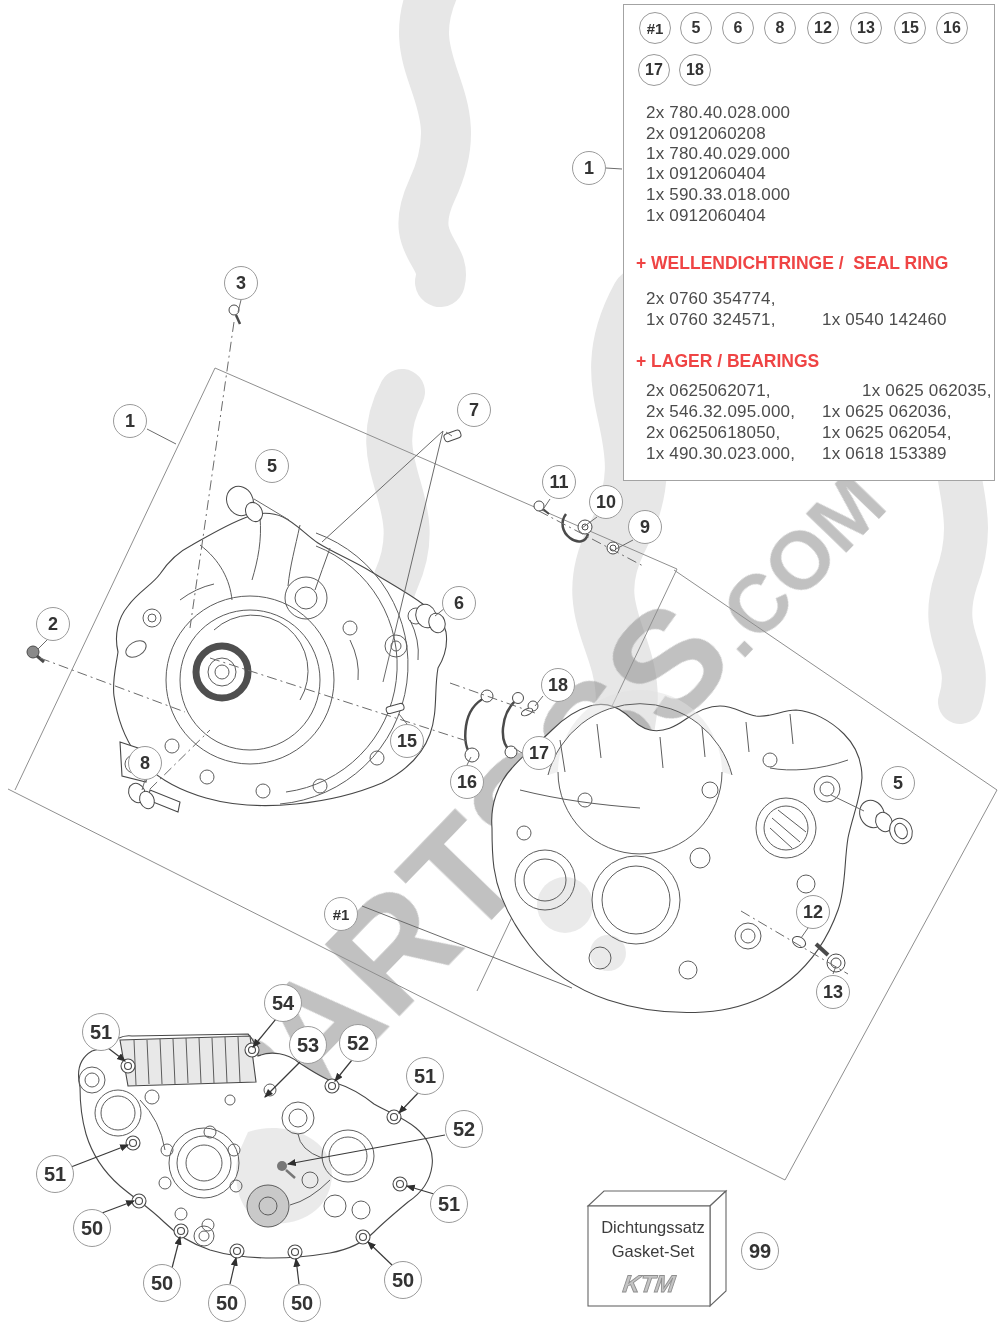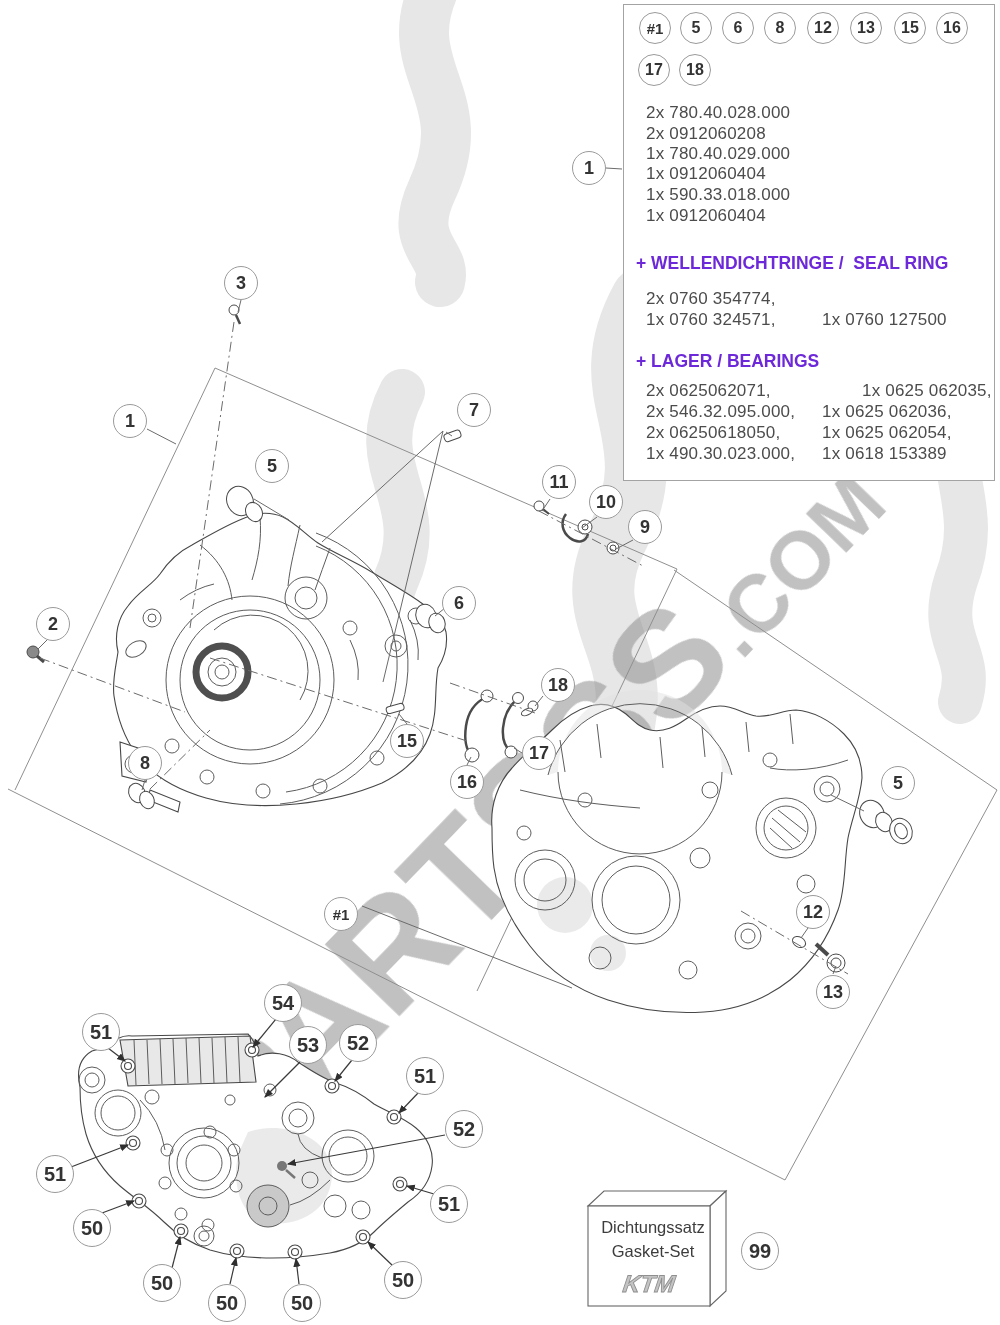--- a/index.html
+++ b/index.html
@@ -15,21 +15,21 @@
   .shade{fill:#d8d8d8;opacity:.55;stroke:none;}
   .balloon{position:absolute;width:34px;height:34px;box-sizing:border-box;border:1.5px solid #9a9a9a;
            border-radius:50%;background:#fff;display:flex;align-items:center;justify-content:center;
            font-size:18px;font-weight:bold;color:#333;transform:translate(-50%,-50%);z-index:5;}
   .balloon.sm{width:32px;height:32px;font-size:16px;}
   .balloon.lg{width:38px;height:38px;font-size:20px;}
   .balloon.wide{font-size:15px;}
   .infobox{position:absolute;left:623px;top:4px;width:370px;height:475px;background:#fff;
            border:1px solid #a3a3a3;z-index:2;}
   .pl{position:absolute;font-size:17px;color:#4c4c4c;white-space:pre;z-index:3;letter-spacing:.2px;}
-  .plh{position:absolute;font-size:17.5px;font-weight:bold;color:#6d28d9;white-space:pre;z-index:3;}
+  .plh{position:absolute;font-size:17.5px;font-weight:bold;color:#ef4444;white-space:pre;z-index:3;}
   .gbt{position:absolute;width:130px;left:588px;text-align:center;font-size:16.5px;color:#3d3d3d;z-index:3;}
   .ktm{position:absolute;width:122px;left:588px;text-align:center;font-style:italic;font-weight:900;
        font-size:24px;color:#c4c4c4;-webkit-text-stroke:0.9px #8f8f8f;transform:skewX(-8deg);z-index:3;}
 </style>
 </head>
 <body>
 
 <div class="stage">
 
 <svg width="1000" height="1325" viewBox="0 0 1000 1325">
@@ -315,21 +315,21 @@
 <div class="pl" style="left:646px;top:103px">2x 780.40.028.000</div>
 <div class="pl" style="left:646px;top:124px">2x 0912060208</div>
 <div class="pl" style="left:646px;top:144px">1x 780.40.029.000</div>
 <div class="pl" style="left:646px;top:164px">1x 0912060404</div>
 <div class="pl" style="left:646px;top:185px">1x 590.33.018.000</div>
 <div class="pl" style="left:646px;top:206px">1x 0912060404</div>
 
 <div class="plh" style="left:636px;top:253px">+ WELLENDICHTRINGE /  SEAL RING</div>
 <div class="pl" style="left:646px;top:289px">2x 0760 354774,</div>
 <div class="pl" style="left:646px;top:310px">1x 0760 324571,</div>
-<div class="pl" style="left:822px;top:310px">1x 0760 127500</div>
+<div class="pl" style="left:822px;top:310px">1x 0540 142460</div>
 
 <div class="plh" style="left:636px;top:351px">+ LAGER / BEARINGS</div>
 <div class="pl" style="left:646px;top:381px">2x 0625062071,</div>
 <div class="pl" style="left:862px;top:381px">1x 0625 062035,</div>
 <div class="pl" style="left:646px;top:402px">2x 546.32.095.000,</div>
 <div class="pl" style="left:822px;top:402px">1x 0625 062036,</div>
 <div class="pl" style="left:646px;top:423px">2x 06250618050,</div>
 <div class="pl" style="left:822px;top:423px">1x 0625 062054,</div>
 <div class="pl" style="left:646px;top:444px">1x 490.30.023.000,</div>
 <div class="pl" style="left:822px;top:444px">1x 0618 153389</div>

